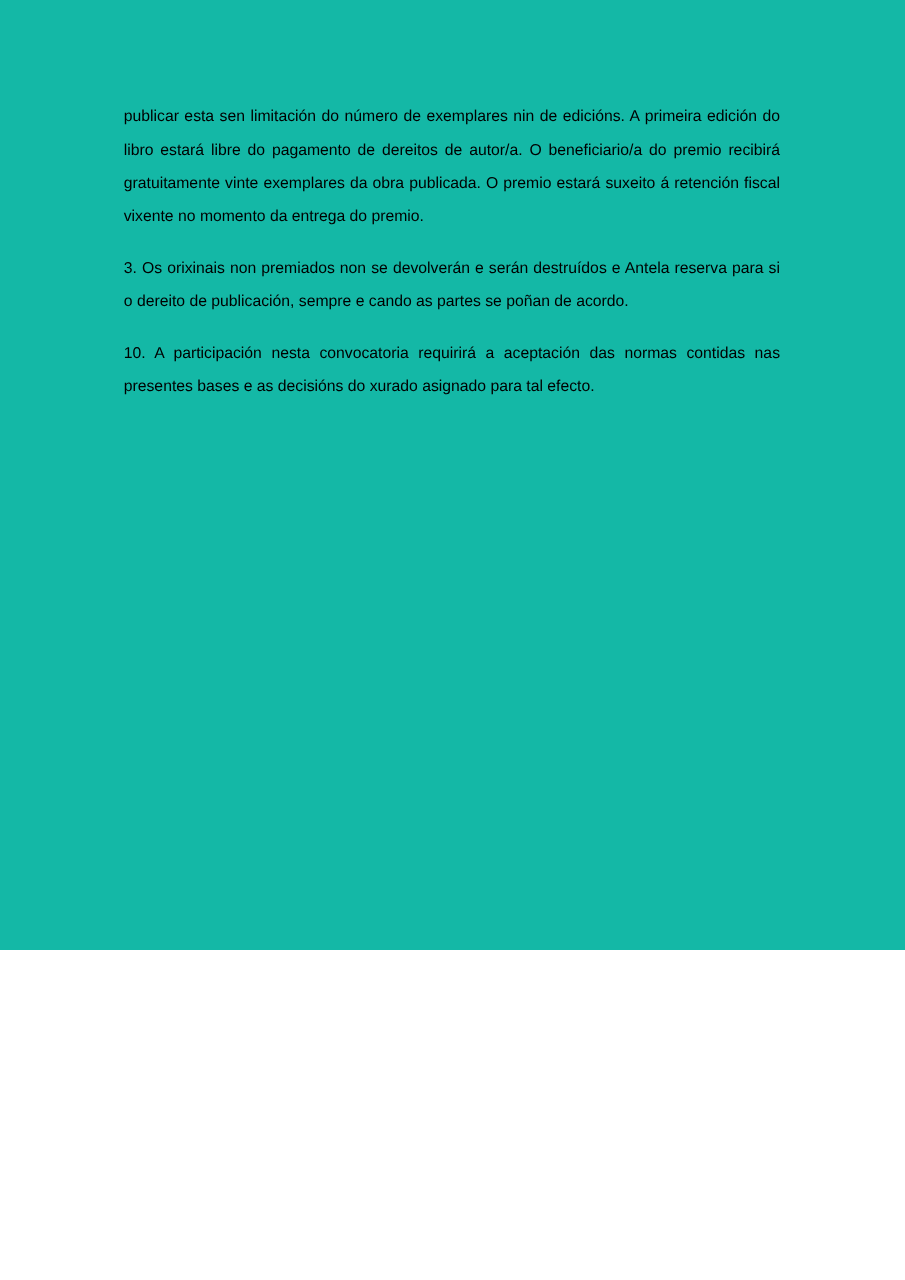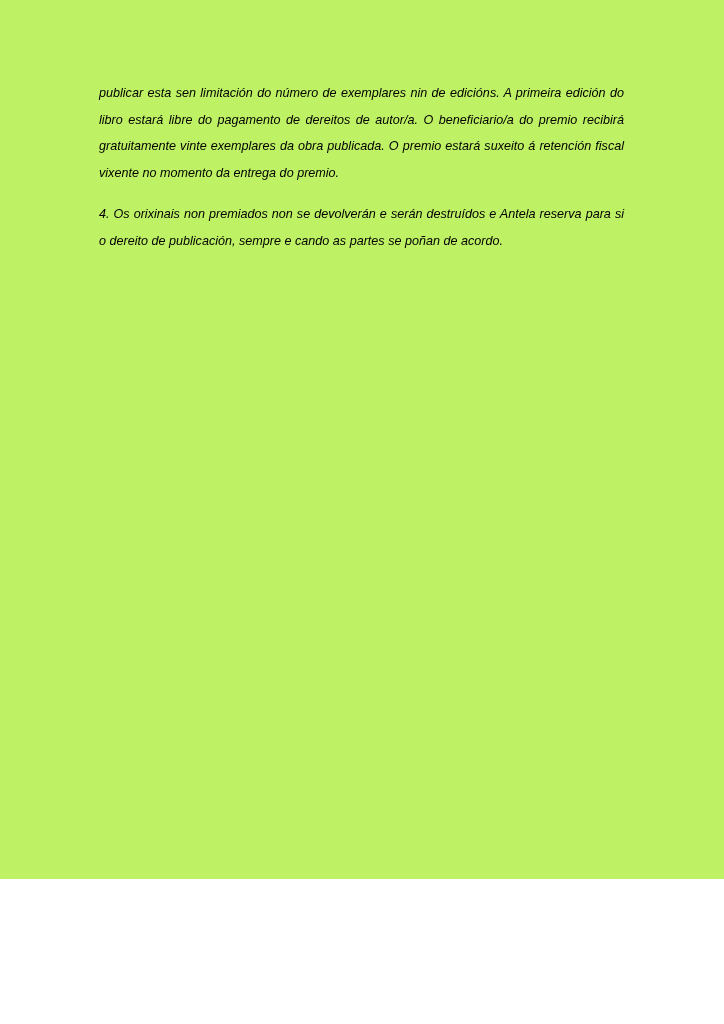--- a/index.html
+++ b/index.html
@@ -9,24 +9,23 @@
   }
   body {
     width: 724px;
     height: 1024px;
     font-family: "Liberation Sans", sans-serif;
     color: #000000;
   }
   .page {
     position: relative;
     width: 724px;
-    height: 879px;
-    background: #bef264;
+    height: 760px;
+    background: #14b8a6;
     box-sizing: border-box;
-    font-style: italic;
   }
   .content {
     position: absolute;
     left: 99px;
     top: 80px;
     width: 525px;
   }
   .para {
     margin: 0 0 0 0;
     font-size: 12.6px;
@@ -39,15 +38,16 @@
   .para + .para {
     margin-top: 15px;
   }
 </style>
 </head>
 <body>
 
 <div class="page">
   <div class="content">
     <p class="para">publicar esta sen limitación do número de exemplares nin de edicións. A primeira edición do libro estará libre do pagamento de dereitos de autor/a. O beneficiario/a do premio recibirá gratuitamente vinte exemplares da obra publicada. O premio estará suxeito á retención fiscal vixente no momento da entrega do premio.</p>
-    <p class="para">4. Os orixinais non premiados non se devolverán e serán destruídos e Antela reserva para si o dereito de publicación, sempre e cando as partes se poñan de acordo.</p>
+    <p class="para">3. Os orixinais non premiados non se devolverán e serán destruídos e Antela reserva para si o dereito de publicación, sempre e cando as partes se poñan de acordo.</p>
+    <p class="para">10. A participación nesta convocatoria requirirá a aceptación das normas contidas nas presentes bases e as decisións do xurado asignado para tal efecto.</p>
   </div>
 </div>
 
 </body></html>

